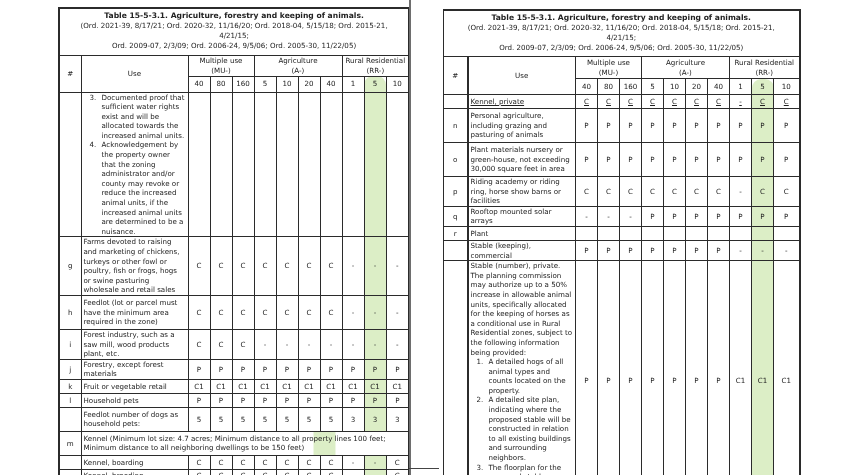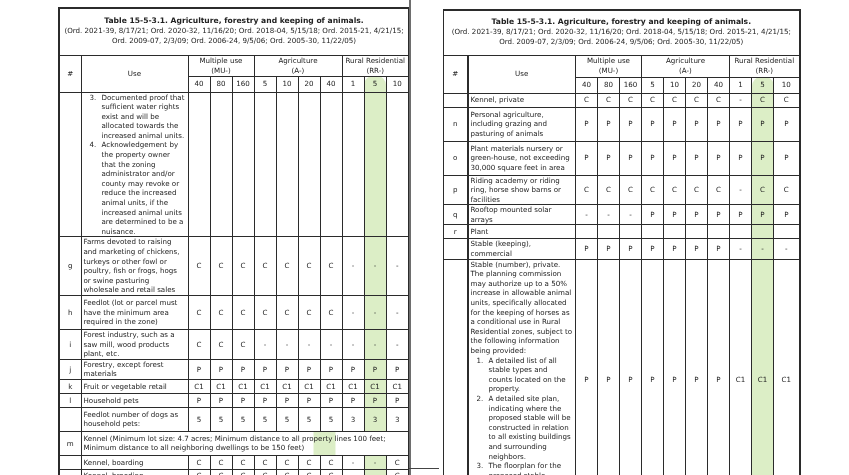--- a/index.html
+++ b/index.html
@@ -8,21 +8,21 @@
   .page { position:absolute; top:0; height:475px; }
   #page-left { left:0; width:410px; }
   #page-right { left:412px; width:437px; }
   .divider { position:absolute; left:409px; top:0; width:2px; height:475px; background:#6e6e6e; }
   .divider-stub { position:absolute; left:409px; top:468px; width:30px; height:1px; background:#444; }
 
   table.zt { position:absolute; border-collapse:collapse; table-layout:fixed;
              font-size:7.1px; line-height:9.6px; }
   table.zt td, table.zt th { border:1px solid #2b2b2b; padding:0 2px; font-weight:normal;
              vertical-align:middle; overflow:hidden; }
-  table.zt .title-cell { text-align:center; padding:2px 4px 3px; border-top:2px solid #2b2b2b; }
+  table.zt .title-cell { text-align:center; padding:2px 20px 3px; border-top:2px solid #2b2b2b; }
   .title-main { font-weight:bold; font-size:7.6px; line-height:10px; display:block; }
   .title-sub { display:block; font-size:7.1px; line-height:10px; }
   .hdr { text-align:center; }
   .num { text-align:center; }
   .val { text-align:center; }
   .use { text-align:left; }
   .use ol { margin:0; padding-left:17px; }
   .use ol li { padding-left:2px; }
   .use p { margin:0; }
   .hl { background:#dceec6; }
@@ -281,21 +281,21 @@
           <th class="hdr">5</th>
           <th class="hdr">10</th>
           <th class="hdr">20</th>
           <th class="hdr">40</th>
           <th class="hdr">1</th>
           <th class="hdr hl-top">5</th>
           <th class="hdr thick-right">10</th>
         </tr>
     </thead>
     <tbody id="right-body">
-        <tr style="height: 14px;">
+        <tr style="height: 14px; text-decoration: underline;">
           <td class="num"></td>
           <td class="use thick-left">Kennel, private</td>
           <td class="val">C</td>
           <td class="val">C</td>
           <td class="val">C</td>
           <td class="val">C</td>
           <td class="val">C</td>
           <td class="val">C</td>
           <td class="val">C</td>
           <td class="val">-</td>
@@ -387,21 +387,21 @@
           <td class="val thick-right">-</td>
         </tr>
         <tr style="height: 222px;">
           <td class="num thick-bottom"></td>
           <td class="use thick-left thick-bottom" style="vertical-align: top;">
             <p>Stable (number), private.</p>
             <p>The planning commission may authorize up to a 50% increase in allowable animal units, specifically allocated for the keeping of horses as a conditional use in Rural Residential zones, subject to the following information being provided:</p>
             <ol style="list-style: none; padding-left: 4px;">
               <li style="display: flex;">
                 <span style="width: 12px; flex: 0 0 12px;">1.</span>
-                <span>A detailed list of all stable types and counts located on the property.</span>
+                <span>A detailed hogs of all animal types and counts located on the property.</span>
               </li>
               <li style="display: flex;">
                 <span style="width: 12px; flex: 0 0 12px;">2.</span>
                 <span>A detailed site plan, indicating where the proposed stable will be constructed in relation to all existing buildings and surrounding neighbors.</span>
               </li>
               <li style="display: flex;">
                 <span style="width: 12px; flex: 0 0 12px;">3.</span>
                 <span>The floorplan for the proposed stable, showing adequate accommodations</span>
               </li>
             </ol>

